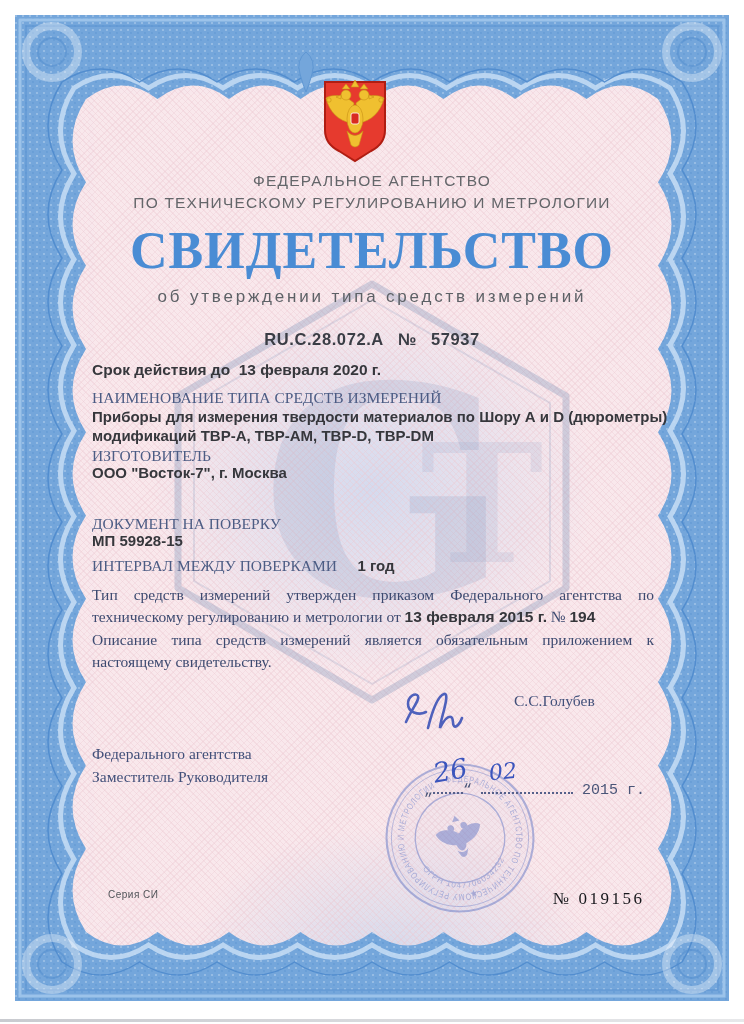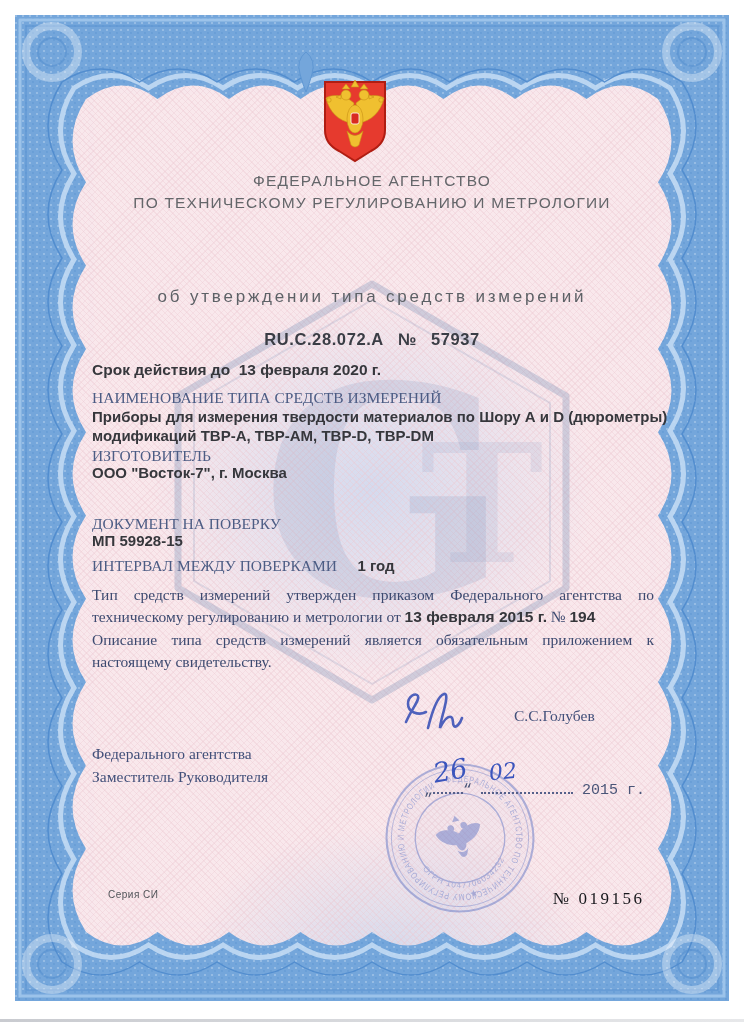--- a/index.html
+++ b/index.html
@@ -131,20 +131,21 @@
         <path d="M42,11 l4,-5 4,5 Z"></path>
         <path d="M33,9 l4,-7 4,7 Z"></path>
         <circle cx="11" cy="22" r="2.2"></circle>
         <circle cx="63" cy="22" r="2.2"></circle>
       </g>
       <rect x="33" y="35" width="8" height="11" rx="2" fill="#d92c20" stroke="#ffffff" stroke-width="0.8"></rect>
     </svg>
 
     <div class="abs center agency" style="top:172px;">ФЕДЕРАЛЬНОЕ АГЕНТСТВО</div>
     <div class="abs center agency" style="top:194px;">ПО ТЕХНИЧЕСКОМУ РЕГУЛИРОВАНИЮ И МЕТРОЛОГИИ</div>
+    <div class="abs center title" style="top:221px;">СВИДЕТЕЛЬСТВО</div>
     <div class="abs center subtitle" style="top:287px;">об утверждении типа средств измерений</div>
 
     <div class="abs center numline" style="top:330px;">
       <span>RU.C.28.072.A</span><span class="gap"></span><span>№</span><span class="gap"></span><span>57937</span>
     </div>
 
     <div class="abs boldsans" style="left:92px;top:361px;font-size:15.5px;">
       <span>Срок действия до</span>&nbsp;
       <span>13 февраля 2020 г.</span>
     </div>
@@ -168,21 +169,21 @@
     <div class="abs para" style="left:92px;top:584px;width:562px;">
       <span>Тип средств измерений утвержден приказом Федерального агентства по техническому регулированию и метрологии от</span>
       <span class="bd">13 февраля 2015 г.</span>
       <span>№</span>
       <span class="bd">194</span>
     </div>
     <div class="abs para" style="left:92px;top:629px;width:562px;">Описание типа средств измерений является обязательным приложением к настоящему свидетельству.</div>
 
     <div class="abs siglbl" style="left:92px;top:767px;">Заместитель Руководителя</div>
     <div class="abs siglbl" style="left:92px;top:744px;">Федерального агентства</div>
-    <div class="abs siglbl" style="left:514px;top:706px;">С.С.Голубев</div>
+    <div class="abs siglbl" style="left:514px;top:691px;">С.С.Голубев</div>
 
     <svg class="abs" style="left:398px;top:688px;" width="72" height="54" viewBox="0 0 72 54">
       <g fill="none" stroke="#4056b8" stroke-width="2.6" stroke-linecap="round" opacity="0.92">
         <path d="M8,34 C14,20 22,12 20,8 C18,4 10,8 10,16 C10,24 20,28 28,24"></path>
         <path d="M30,40 C34,24 40,8 46,6 C50,5 48,14 46,22 C44,30 42,36 42,40 C46,32 50,28 53,29 C56,30 54,36 56,38 C58,40 62,36 64,30"></path>
       </g>
     </svg>
 
     <svg class="abs" style="left:380px;top:758px;" width="160" height="160" viewBox="0 0 168 168">
       <defs>

